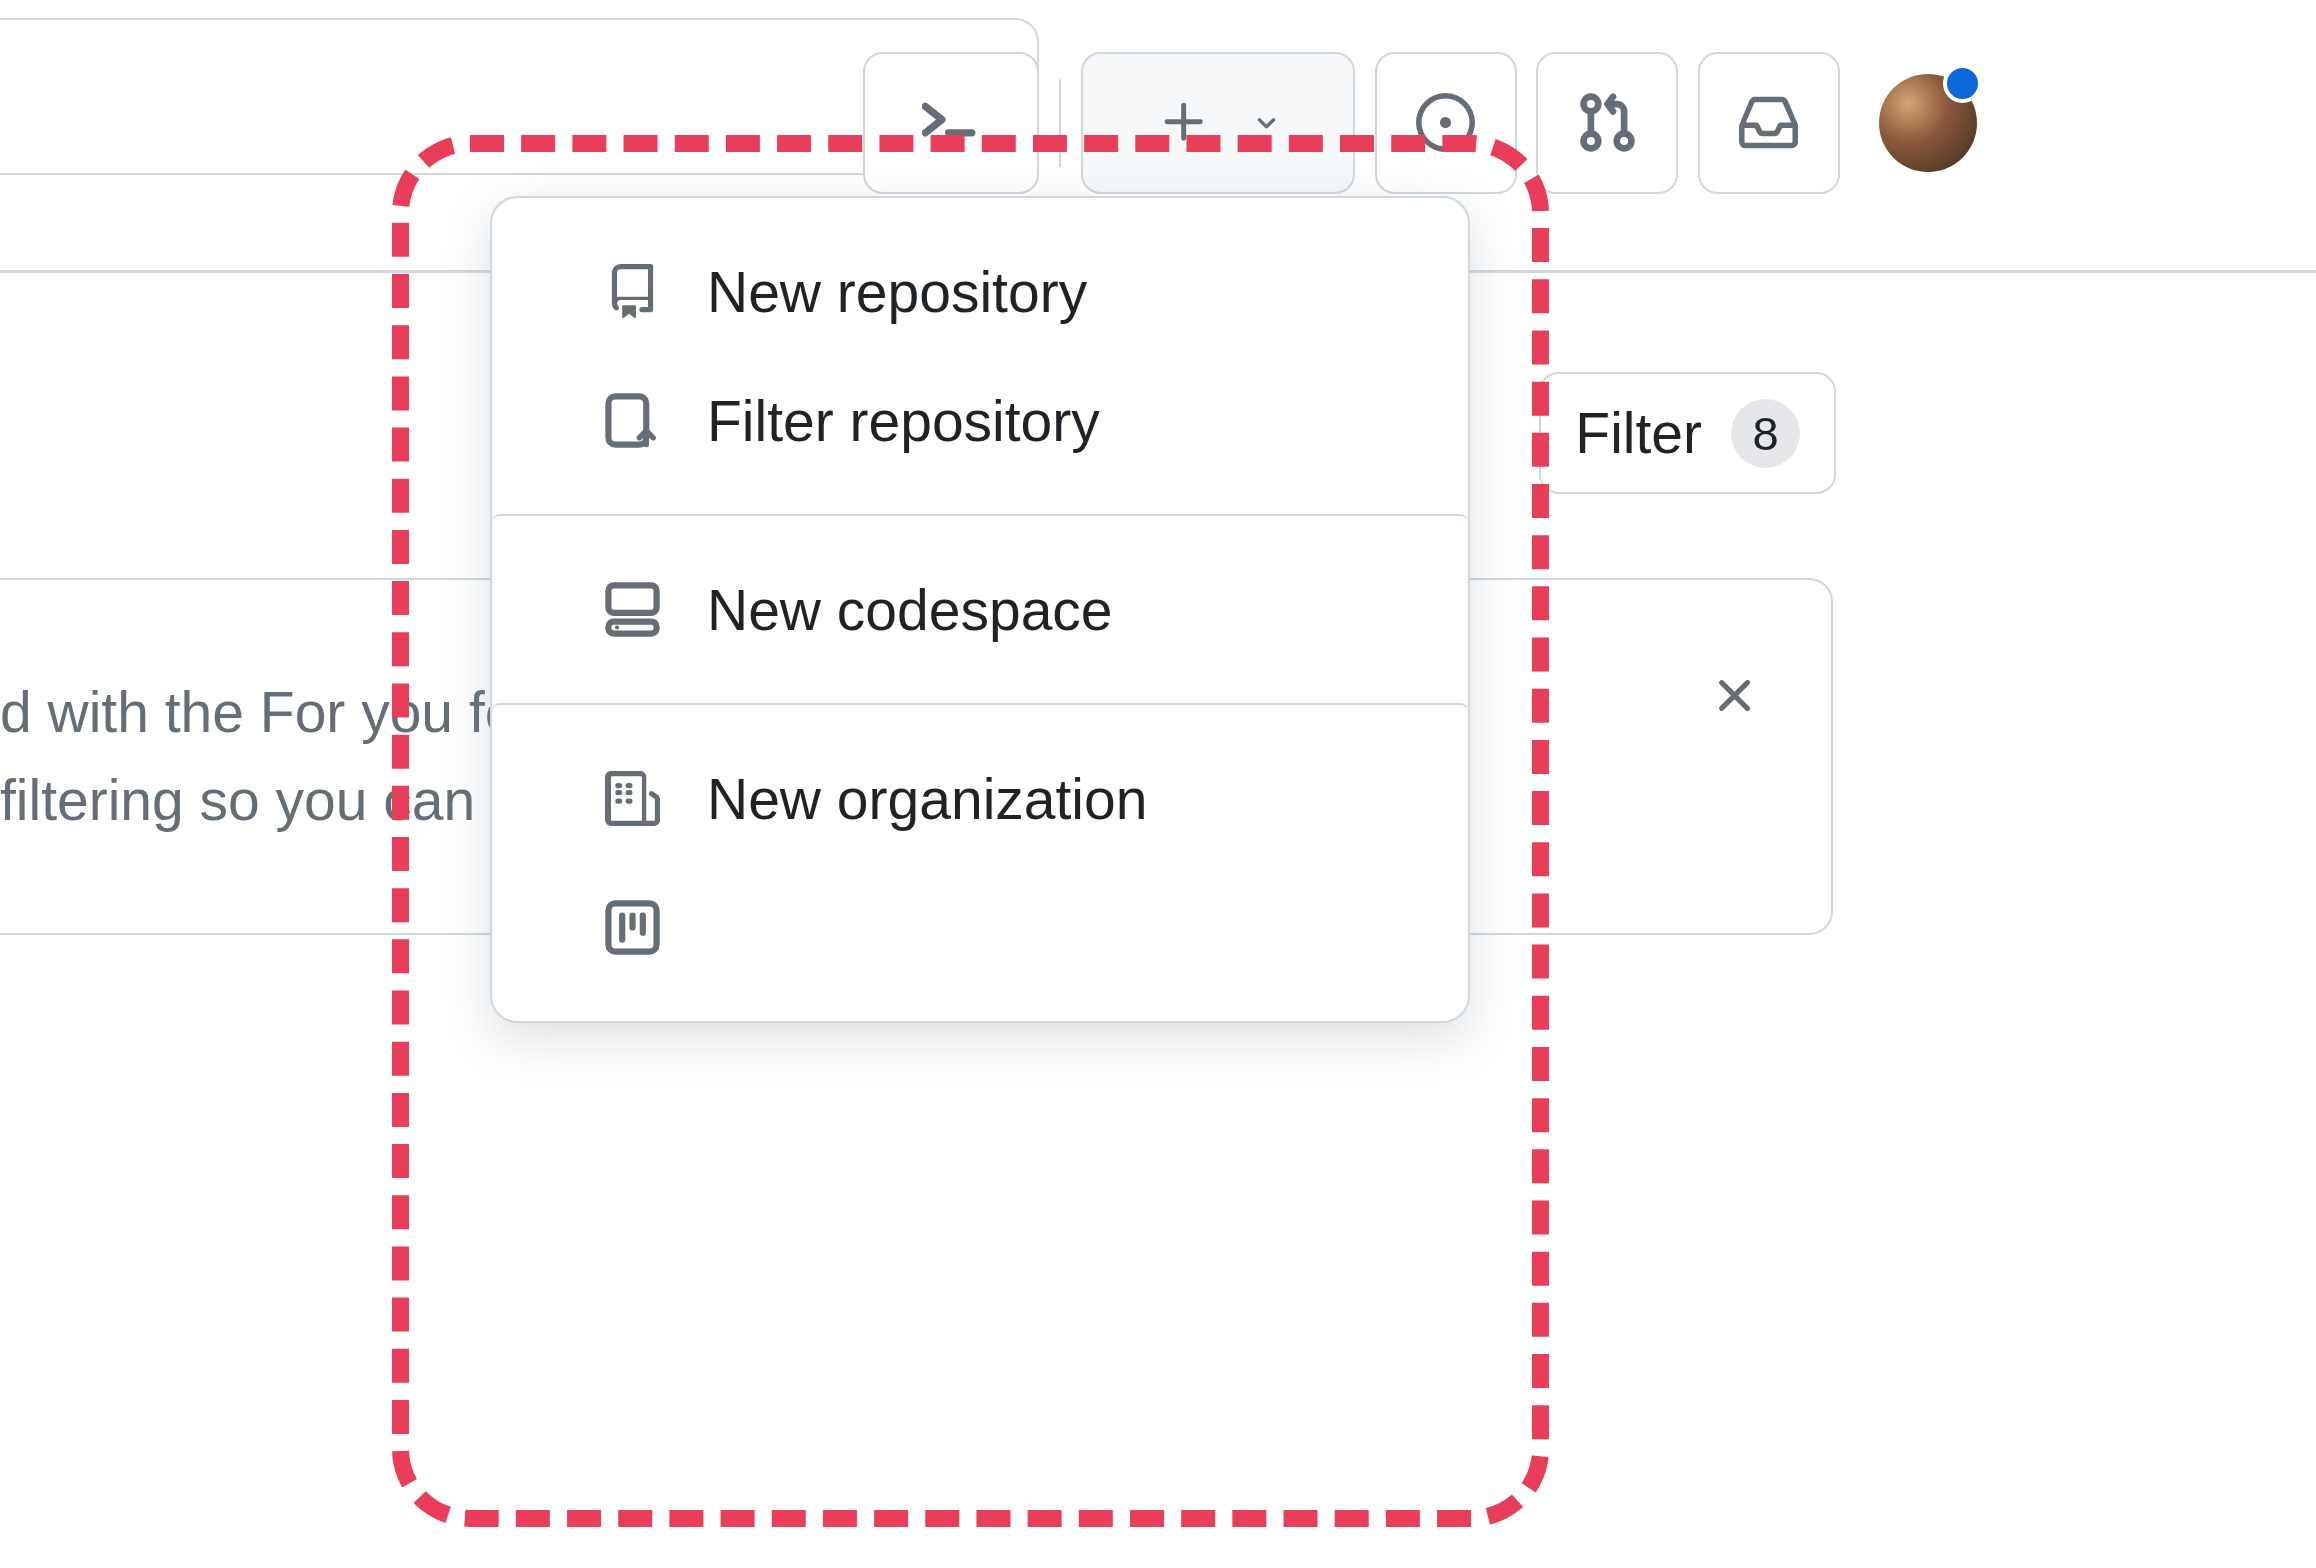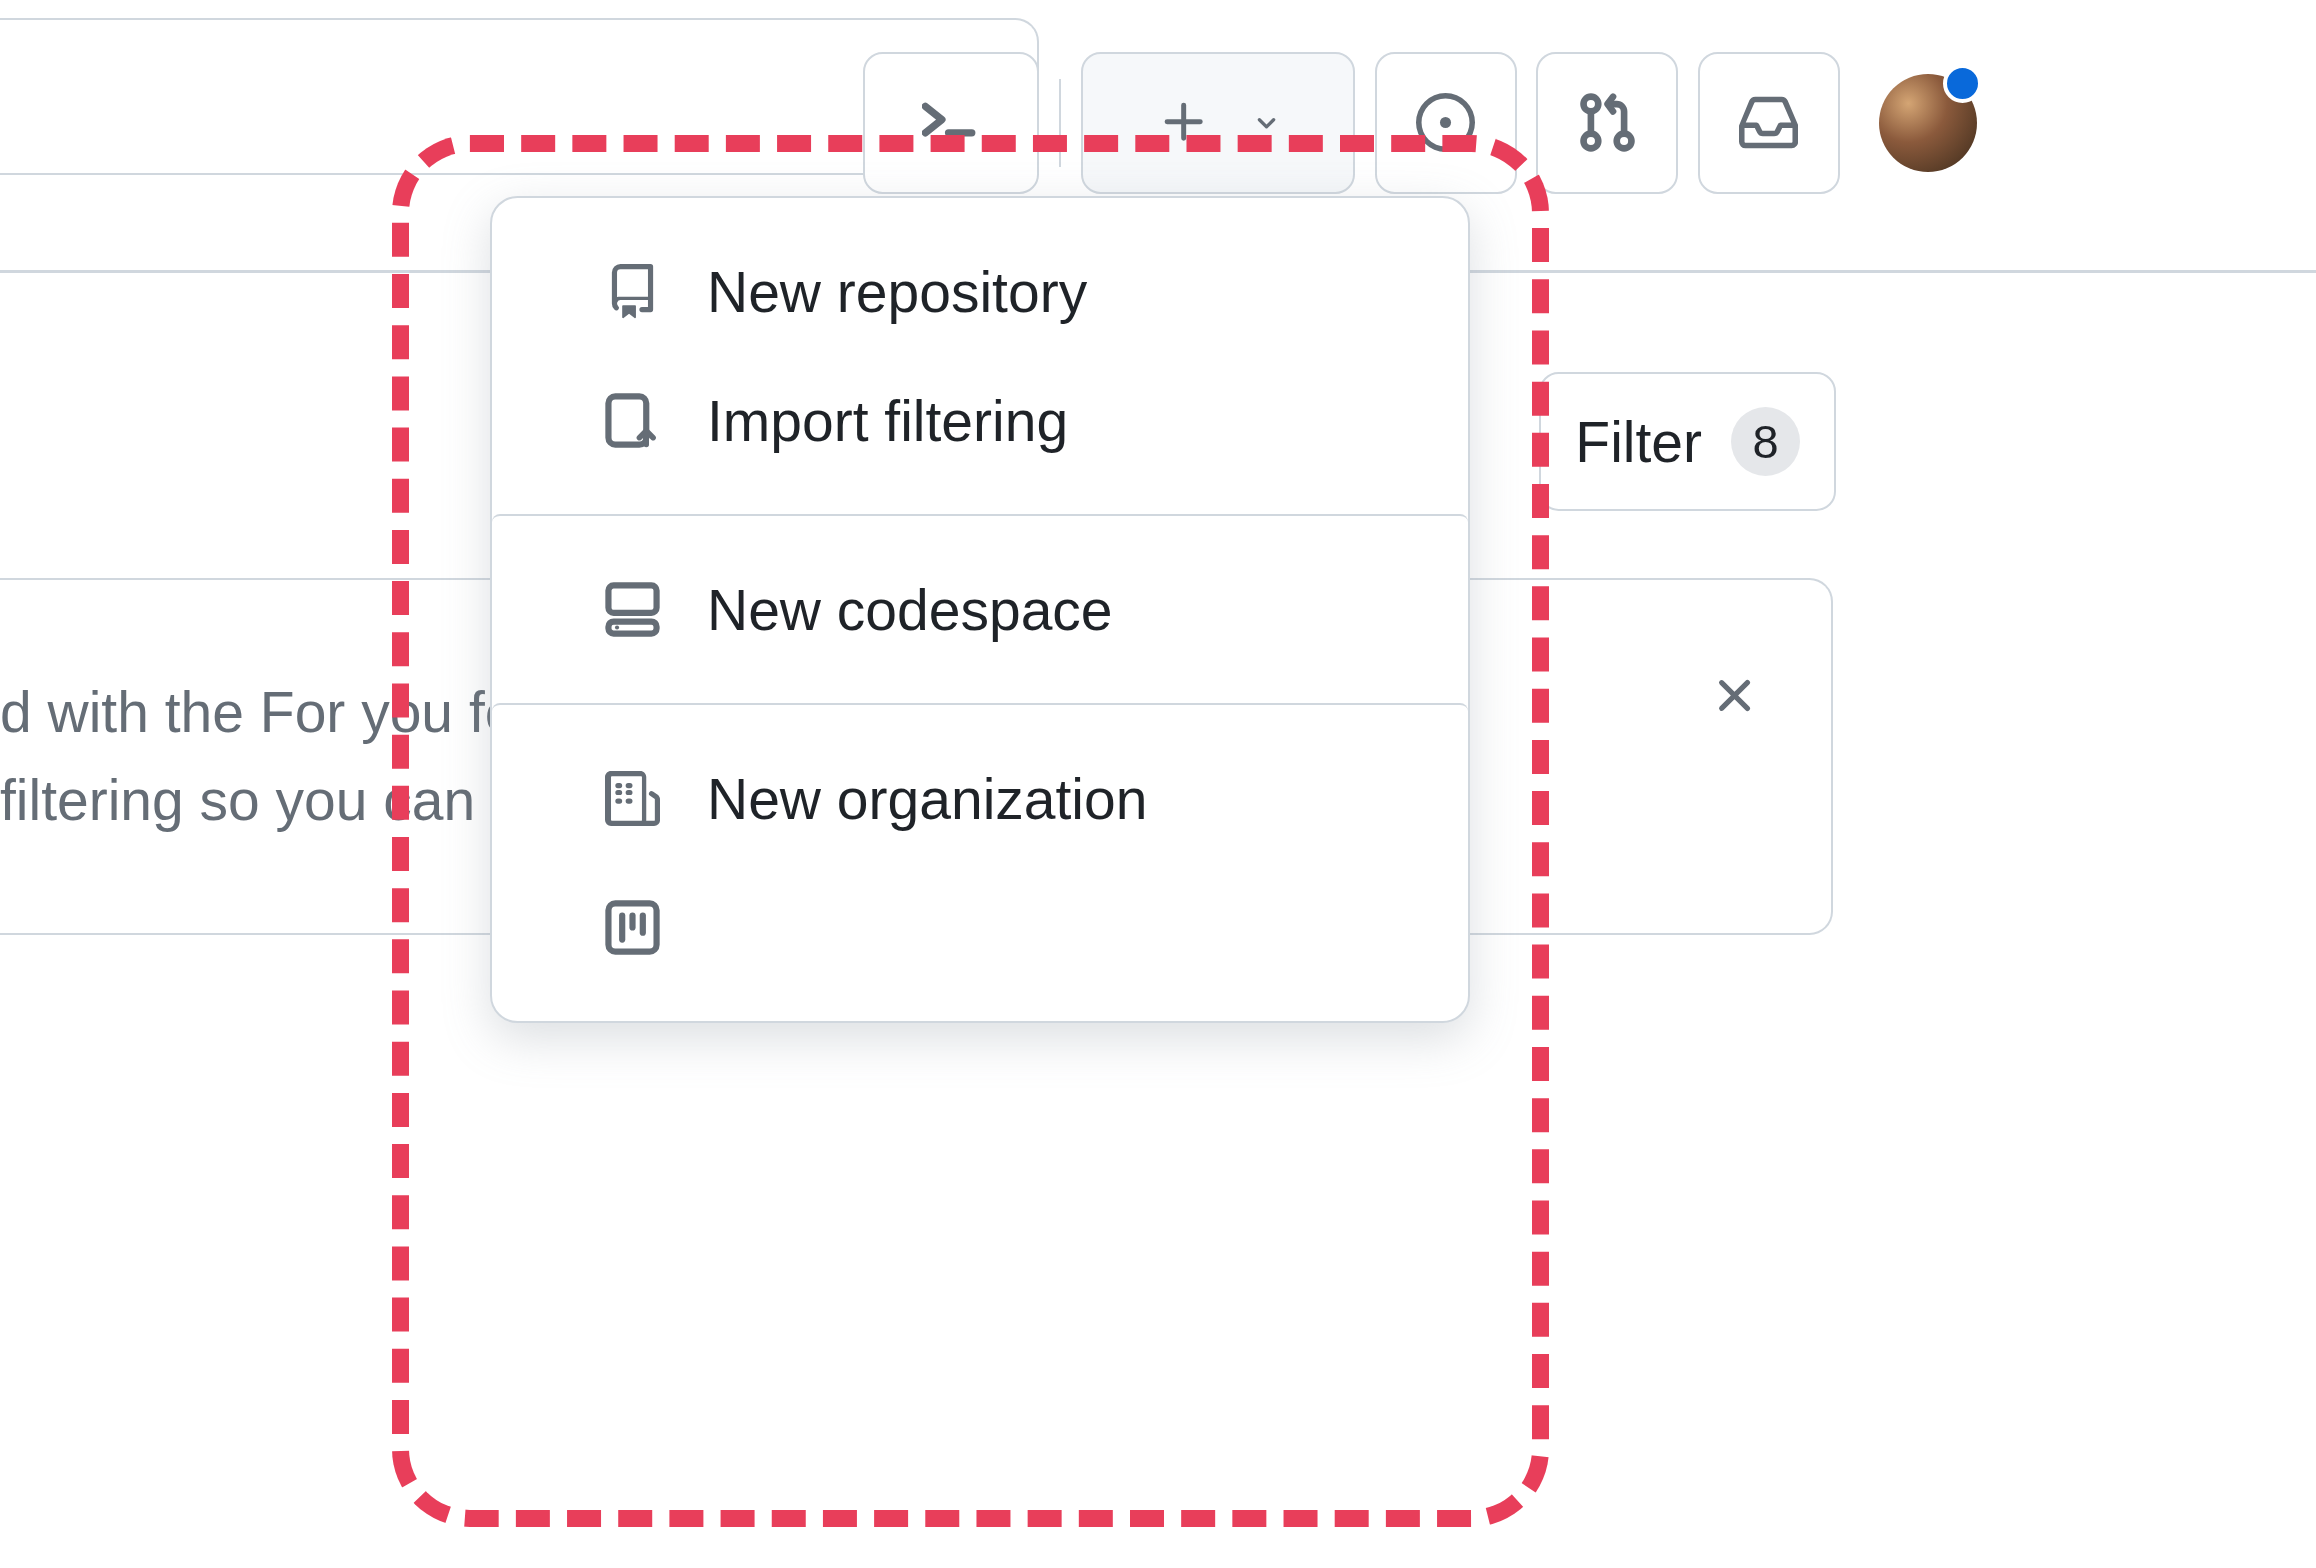--- a/index.html
+++ b/index.html
@@ -94,21 +94,21 @@
       width: 100%;
       height: 2.9px;
       background: #d0d7de;
     }
     
     
     .filter-btn {
       position: absolute;
       top: 372px;
       right: 480px;
-      height: 139px;
+      height: 122px;
       border: 2.9px solid #d0d7de;
       border-radius: 19.6px;
       background: #ffffff;
       display: flex;
       align-items: center;
       gap: 29px;
       padding: 0 34px;
       font-size: 57px;
       color: #1f2328;
     }
@@ -302,21 +302,21 @@
     </div>
     <div class="dropdown-item">
       <span class="icon-wrap">
         <svg viewBox="0 0 16 16" width="55" height="55" fill="currentColor">
             <path d="M1 2.5A2.5 2.5 0 0 1 3.5 0h8.75a.75.75 0 0 1 .75.75v3.5a.75.75 0 0 1-1.5 0V1.5h-8a1 1 0 0 0-1 1v6.71A2.5 2.5 0 0 1 3.5 9h3.25a.75.75 0 0 1 0 1.5H3.5a1 1 0 0 0 0 2h5.75a.75.75 0 0 1 0 1.5H3.5A2.5 2.5 0 0 1 1 11.5Zm13.23 7.79-1.75-1.75a.75.75 0 0 0-1.06 1.06l.44.44H10a.75.75 0 0 0 0 1.5h1.86l-.44.44a.75.75 0 1 0 1.06 1.06l1.75-1.75a.75.75 0 0 0 0-1.06Z" style="display:none"></path>
             <rect x="1" y="1" width="11" height="14" rx="2" fill="none" stroke="currentColor" stroke-width="1.8"></rect>
             <path d="M1 11h11M12 12l3-3M15 9v5" fill="none" stroke="currentColor" stroke-width="1.8" stroke-linecap="round" stroke-linejoin="round" style="display:none"></path>
             <path d="M11 16v-4l-2 2M11 12l2 2" fill="none" stroke="currentColor" stroke-width="1.6" stroke-linecap="round" stroke-linejoin="round" transform="translate(1,-1)"></path>
           </svg>
       </span>
-      <span>Import filtering</span>
+      <span>Filter repository</span>
     </div>
   </div>
 
   <div class="dropdown-section">
     <div class="dropdown-item">
       <span class="icon-wrap">
         <svg viewBox="0 0 16 16" width="55" height="55" fill="none" stroke="currentColor" stroke-width="1.8">
             <rect x="1" y="1" width="14" height="8" rx="1.5"></rect>
             <rect x="1" y="11.5" width="14" height="3.5" rx="1.5"></rect>
             <circle cx="3.5" cy="13.25" r="0.6" fill="currentColor" stroke="none"></circle>

